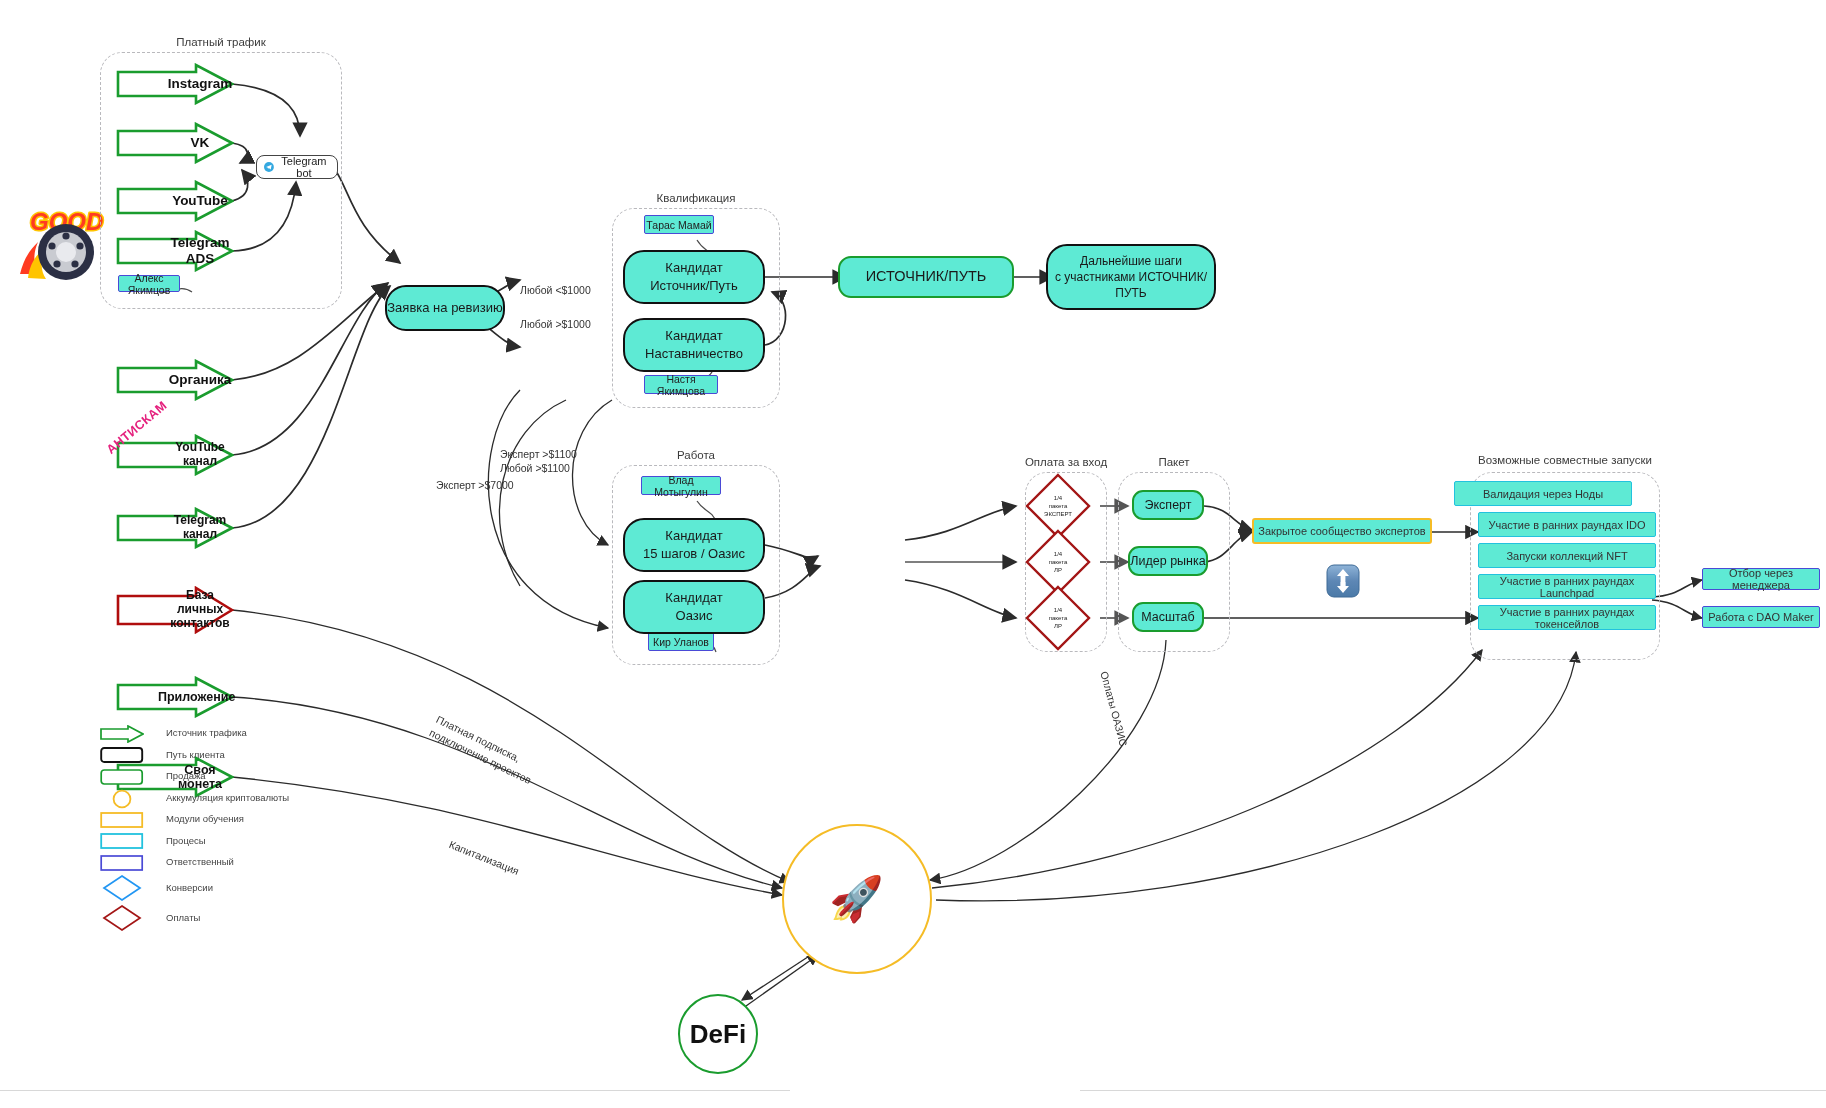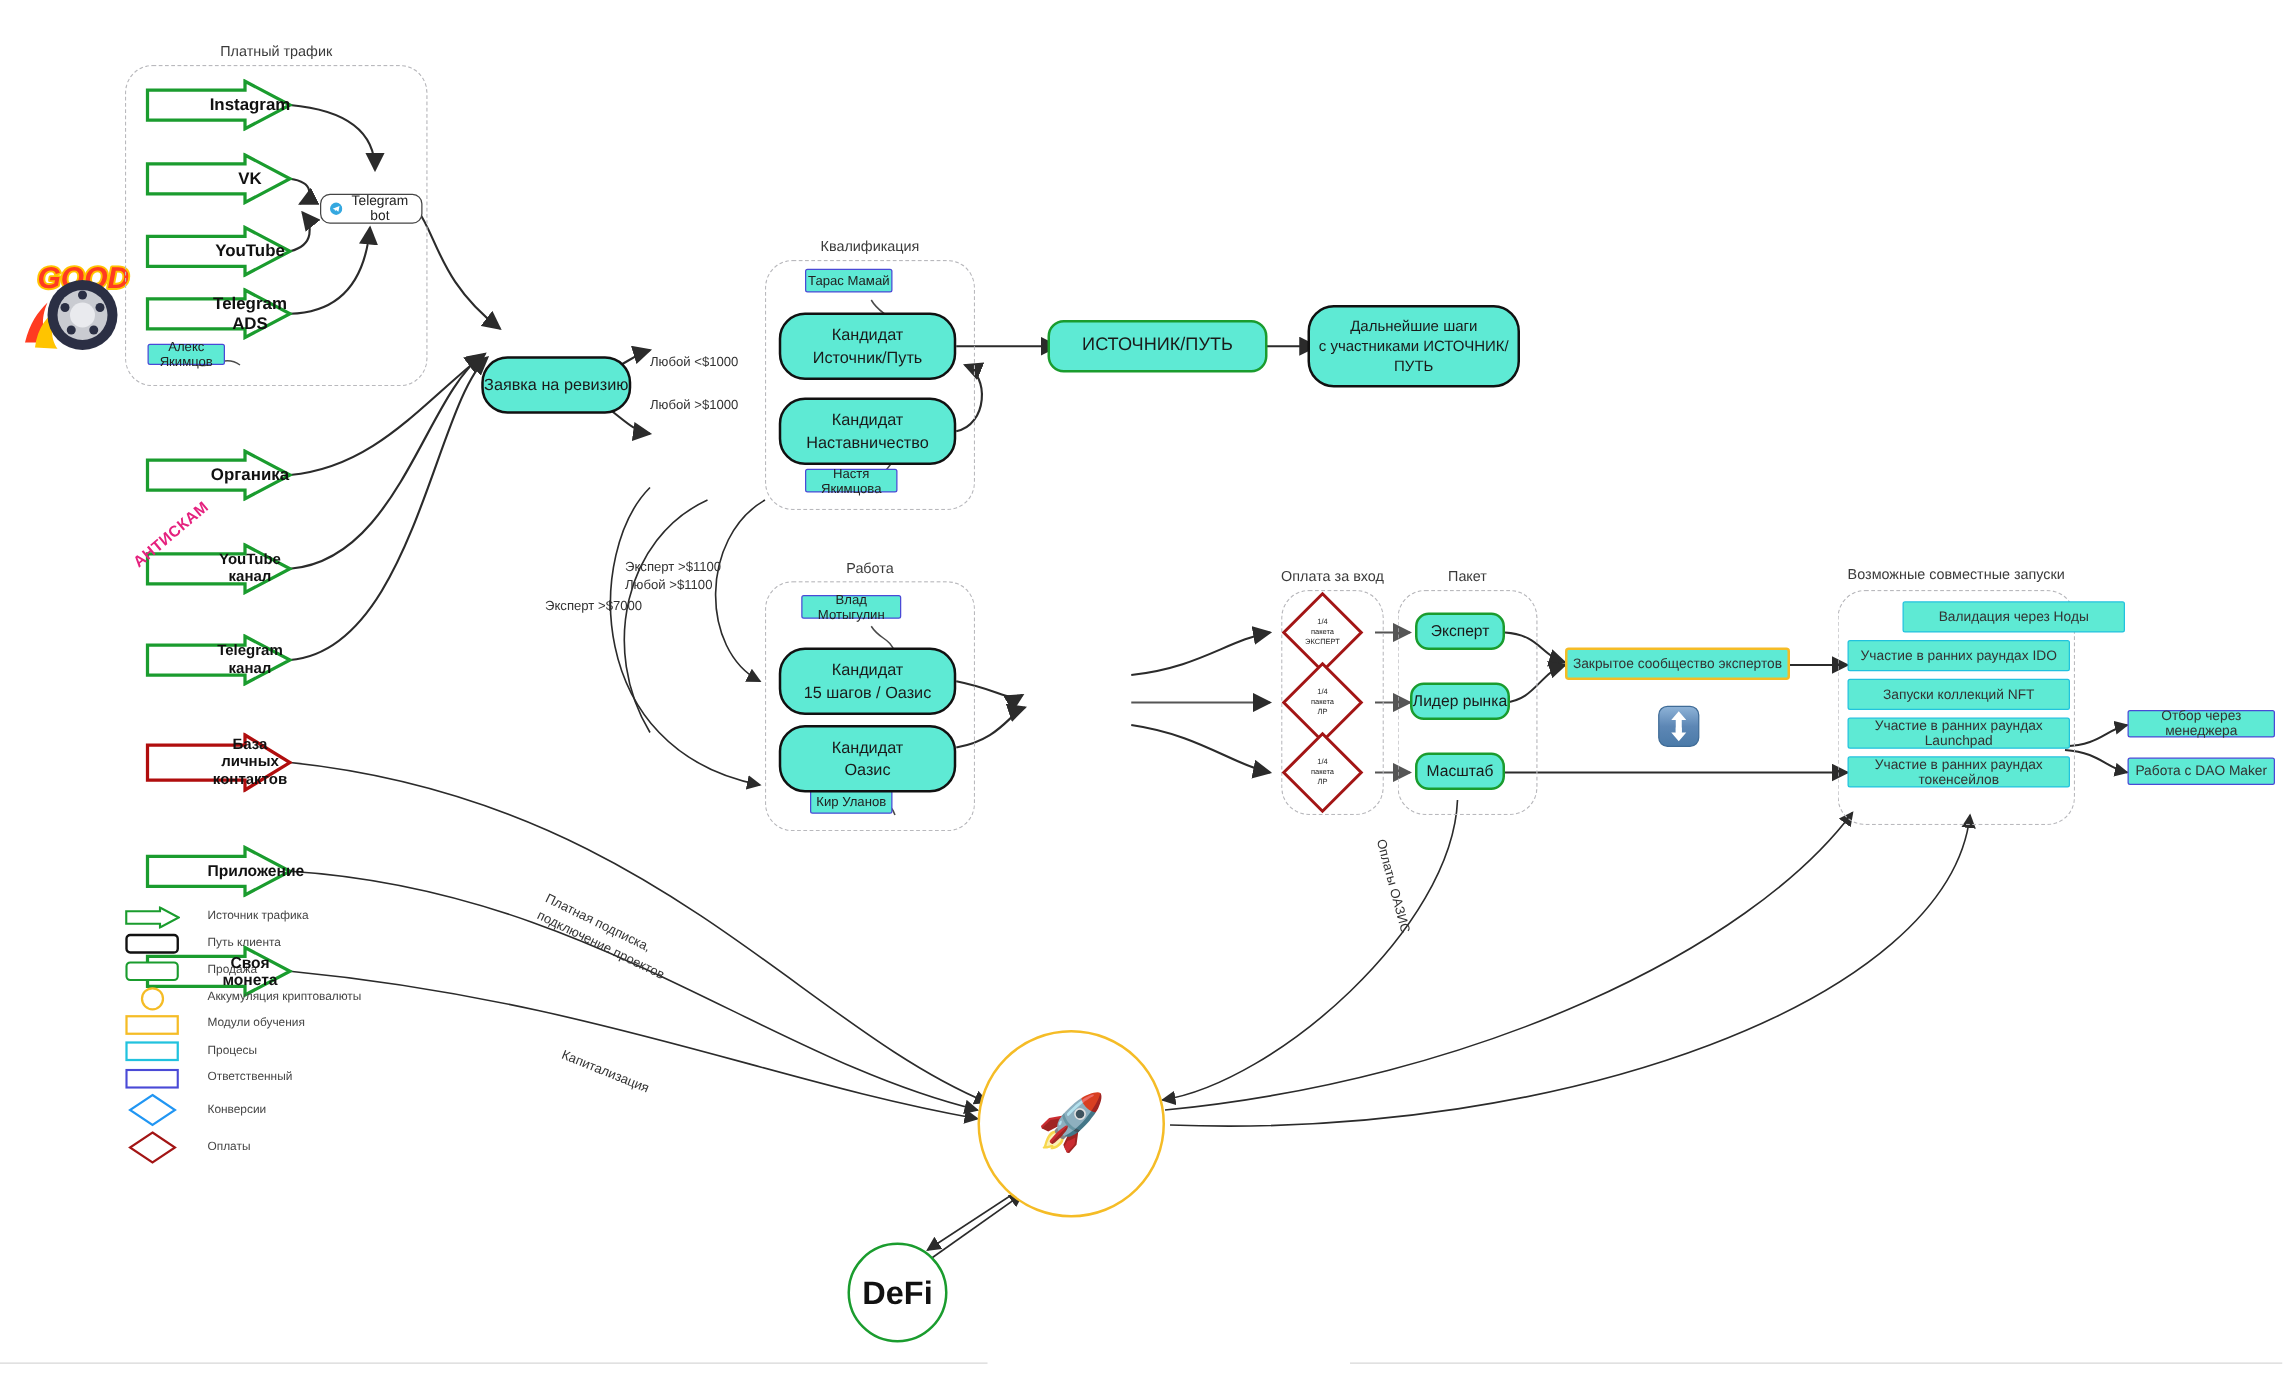--- a/index.html
+++ b/index.html
@@ -12,21 +12,21 @@
         justify-content:center;text-align:center;background:#5eead4;}
 
   
   .group{position:absolute;box-sizing:border-box;border:1.5px dashed #b9b9bd;
          border-radius:22px;background:transparent;}
   .group-title{position:absolute;font-size:11.5px;color:#3b3b3b;white-space:nowrap;
                text-align:center;}
 
   
   .traffic{position:absolute;box-sizing:border-box;display:flex;align-items:center;
-           justify-content:flex-start;padding-left:36px;}
+           justify-content:flex-end;padding-left:36px;}
   .traffic svg{position:absolute;left:0;top:0;}
   .traffic span{position:relative;z-index:2;font-weight:bold;font-size:13.5px;
                 color:#111;line-height:1.15;padding-left:14px;width:76px;text-align:center;}
   .path-node{border:2.6px solid #111;border-radius:21px;font-size:13px;line-height:1.35;}
   .sale-node{border:2.6px solid #1a9c2e;border-radius:13px;font-size:13px;line-height:1.35;}
   .sale-big{border:3px solid #1a9c2e;border-radius:15px;font-size:18px;}
   .sale-sm{border:2.4px solid #1a9c2e;border-radius:11px;font-size:12.5px;}
   .owner{border:1.6px solid #4a4ad6;border-radius:2px;font-size:10.5px;color:#222;}
   .module{border:2px solid #f5bc26;border-radius:3px;font-size:11px;color:#333;}
   .process{border:1.8px solid #22c2de;border-radius:2px;font-size:11px;color:#333;}
@@ -340,21 +340,21 @@
             <stop offset="0.5" stop-color="#5d87b5"></stop>
         <stop offset="1" stop-color="#4b7aa8"></stop>
           </linearGradient>
         </defs>
       <rect x="1" y="1" width="32" height="32" rx="7" fill="url(#swg)" stroke="#3f6b96"></rect>
       <path d="M17,5 L23,12 L19.4,12 L19.4,22 L14.6,22 L14.6,12 L11,12 Z" fill="#fff"></path>
       <path d="M17,29 L11,22 L14.6,22 L14.6,18 L19.4,18 L19.4,22 L23,22 Z" fill="#fff"></path>
     </svg>
   </div>
 
-  <div class="node process" style="left:1522px;top:481px;width:178px;height:25px;text-align:right;">Валидация через Ноды</div>
+  <div class="node process" style="left:1454px;top:481px;width:178px;height:25px;text-align:right;">Валидация через Ноды</div>
   <div class="node process" style="left:1478px;top:512px;width:178px;height:25px;">Участие в ранних раундах IDO</div>
   <div class="node process" style="left:1478px;top:543px;width:178px;height:25px;">Запуски коллекций NFT</div>
   <div class="node process" style="left:1478px;top:574px;width:178px;height:25px;">Участие в ранних раундах Launchpad</div>
   <div class="node process" style="left:1478px;top:605px;width:178px;height:25px;">Участие в ранних раундах токенсейлов</div>
 
   <div class="node resp" style="left:1702px;top:568px;width:118px;height:22px;">Отбор через менеджера</div>
   <div class="node resp" style="left:1702px;top:606px;width:118px;height:22px;">Работа с DAO Maker</div>
 
   <div class="circ circ-acc" style="left:782px;top:824px;width:150px;height:150px;">
     <span class="rocket">🚀</span>

